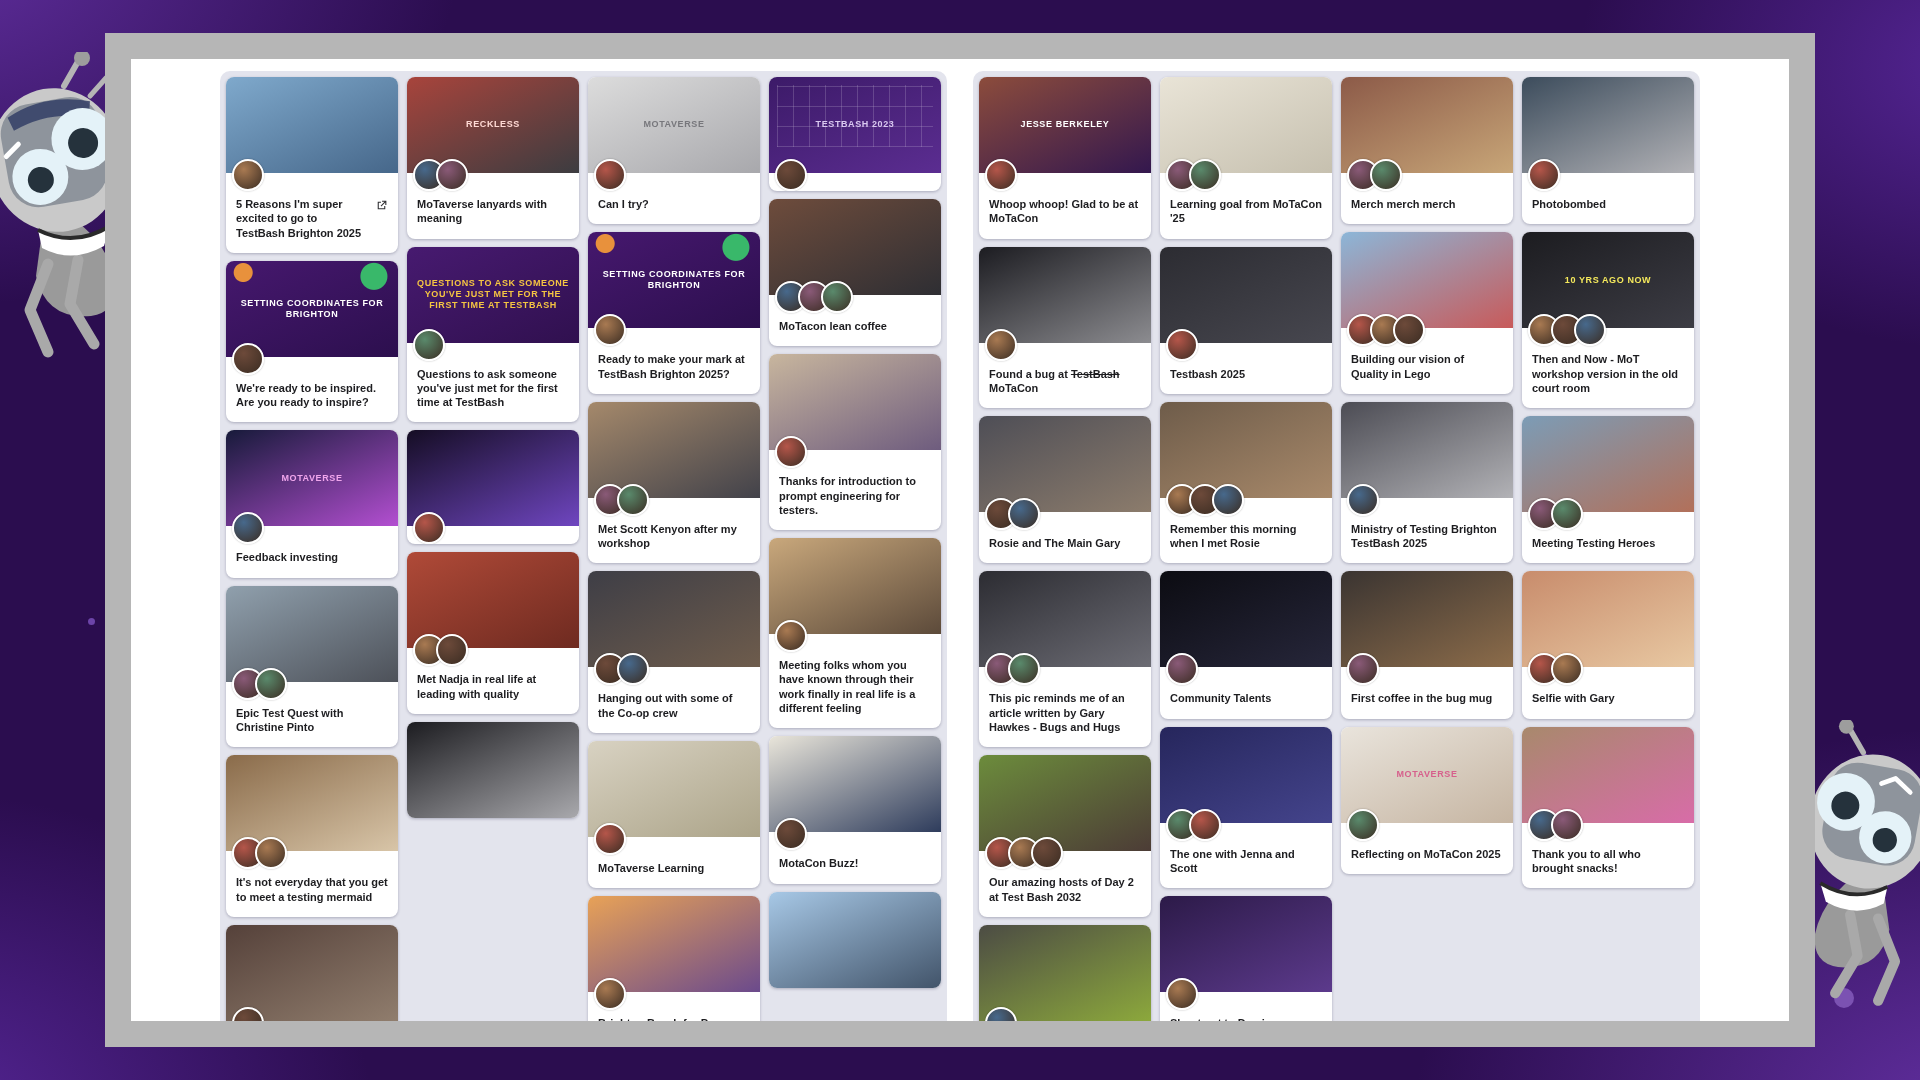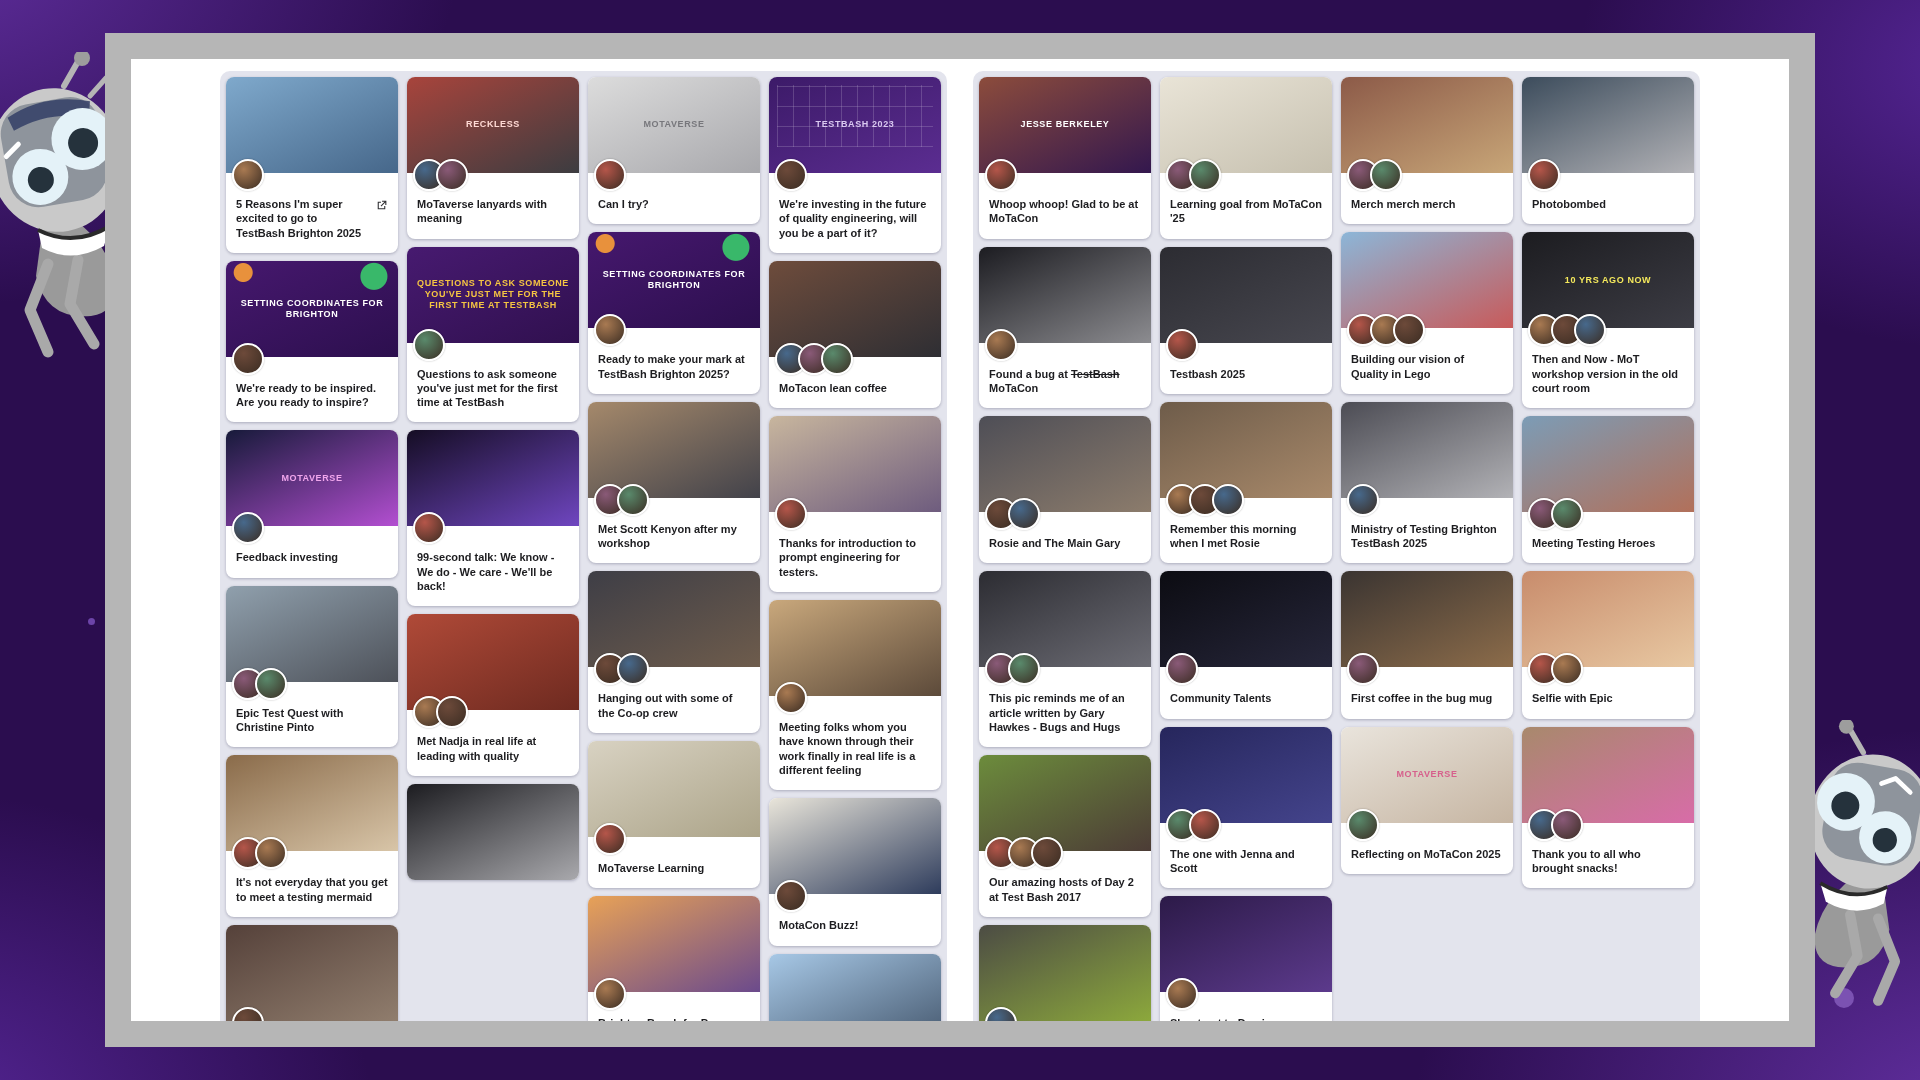--- a/index.html
+++ b/index.html
@@ -202,23 +202,20 @@
               </div>
               <div class="caption-row">
                 <div class="caption">Questions to ask someone you've just met for the first time at TestBash</div>
               </div>
             </div>
             <div class="card">
               <div class="card-img" style="background: linear-gradient(155deg, rgb(21, 13, 36), rgb(111, 70, 192));"></div>
               <div class="avatars">
                 <span class="avatar" style="background: radial-gradient(circle at 35% 30%, rgb(181, 86, 74), rgb(58, 44, 34));"></span>
               </div>
-              <div class="caption-row">
-                <div class="caption">99-second talk: We know - We do - We care - We'll be back!</div>
-              </div>
             </div>
             <div class="card">
               <div class="card-img" style="background: linear-gradient(155deg, rgb(176, 74, 56), rgb(110, 42, 32));"></div>
               <div class="avatars">
                 <span class="avatar" style="background: radial-gradient(circle at 35% 30%, rgb(169, 122, 82), rgb(58, 44, 34));"></span>
                 <span class="avatar" style="background: radial-gradient(circle at 35% 30%, rgb(109, 74, 58), rgb(58, 44, 34));"></span>
               </div>
               <div class="caption-row">
                 <div class="caption">Met Nadja in real life at leading with quality</div>
               </div>
@@ -290,23 +287,20 @@
             </div>
           </div>
           <div class="col">
             <div class="card">
               <div class="card-img pattern-faces" style="background: linear-gradient(155deg, rgb(60, 26, 104), rgb(91, 45, 145));">
                 <div class="img-text" style="color: rgb(217, 200, 240);">TestBash 2023</div>
               </div>
               <div class="avatars">
                 <span class="avatar" style="background: radial-gradient(circle at 35% 30%, rgb(109, 74, 58), rgb(58, 44, 34));"></span>
               </div>
-              <div class="caption-row">
-                <div class="caption">We're investing in the future of quality engineering, will you be a part of it?</div>
-              </div>
             </div>
             <div class="card">
               <div class="card-img" style="background: linear-gradient(155deg, rgb(110, 76, 60), rgb(46, 46, 51));"></div>
               <div class="avatars">
                 <span class="avatar" style="background: radial-gradient(circle at 35% 30%, rgb(71, 105, 140), rgb(58, 44, 34));"></span>
                 <span class="avatar" style="background: radial-gradient(circle at 35% 30%, rgb(138, 90, 120), rgb(58, 44, 34));"></span>
                 <span class="avatar" style="background: radial-gradient(circle at 35% 30%, rgb(90, 138, 108), rgb(58, 44, 34));"></span>
               </div>
               <div class="caption-row">
                 <div class="caption">MoTacon lean coffee</div>
@@ -387,21 +381,21 @@
               </div>
             </div>
             <div class="card">
               <div class="card-img" style="background: linear-gradient(155deg, rgb(108, 140, 60), rgb(76, 60, 54));"></div>
               <div class="avatars">
                 <span class="avatar" style="background: radial-gradient(circle at 35% 30%, rgb(181, 86, 74), rgb(58, 44, 34));"></span>
                 <span class="avatar" style="background: radial-gradient(circle at 35% 30%, rgb(169, 122, 82), rgb(58, 44, 34));"></span>
                 <span class="avatar" style="background: radial-gradient(circle at 35% 30%, rgb(109, 74, 58), rgb(58, 44, 34));"></span>
               </div>
               <div class="caption-row">
-                <div class="caption">Our amazing hosts of Day 2 at Test Bash 2017</div>
+                <div class="caption">Our amazing hosts of Day 2 at Test Bash 2032</div>
               </div>
             </div>
             <div class="card">
               <div class="card-img" style="background: linear-gradient(155deg, rgb(76, 76, 68), rgb(140, 168, 60));"></div>
               <div class="avatars">
                 <span class="avatar" style="background: radial-gradient(circle at 35% 30%, rgb(71, 105, 140), rgb(58, 44, 34));"></span>
               </div>
             </div>
           </div>
           <div class="col">
@@ -549,21 +543,21 @@
                 <div class="caption">Meeting Testing Heroes</div>
               </div>
             </div>
             <div class="card">
               <div class="card-img" style="background: linear-gradient(155deg, rgb(200, 140, 108), rgb(232, 200, 162));"></div>
               <div class="avatars">
                 <span class="avatar" style="background: radial-gradient(circle at 35% 30%, rgb(181, 86, 74), rgb(58, 44, 34));"></span>
                 <span class="avatar" style="background: radial-gradient(circle at 35% 30%, rgb(169, 122, 82), rgb(58, 44, 34));"></span>
               </div>
               <div class="caption-row">
-                <div class="caption">Selfie with Epic</div>
+                <div class="caption">Selfie with Gary</div>
               </div>
             </div>
             <div class="card">
               <div class="card-img" style="background: linear-gradient(155deg, rgb(168, 137, 108), rgb(216, 108, 168));"></div>
               <div class="avatars">
                 <span class="avatar" style="background: radial-gradient(circle at 35% 30%, rgb(71, 105, 140), rgb(58, 44, 34));"></span>
                 <span class="avatar" style="background: radial-gradient(circle at 35% 30%, rgb(138, 90, 120), rgb(58, 44, 34));"></span>
               </div>
               <div class="caption-row">
                 <div class="caption">Thank you to all who brought snacks!</div>

